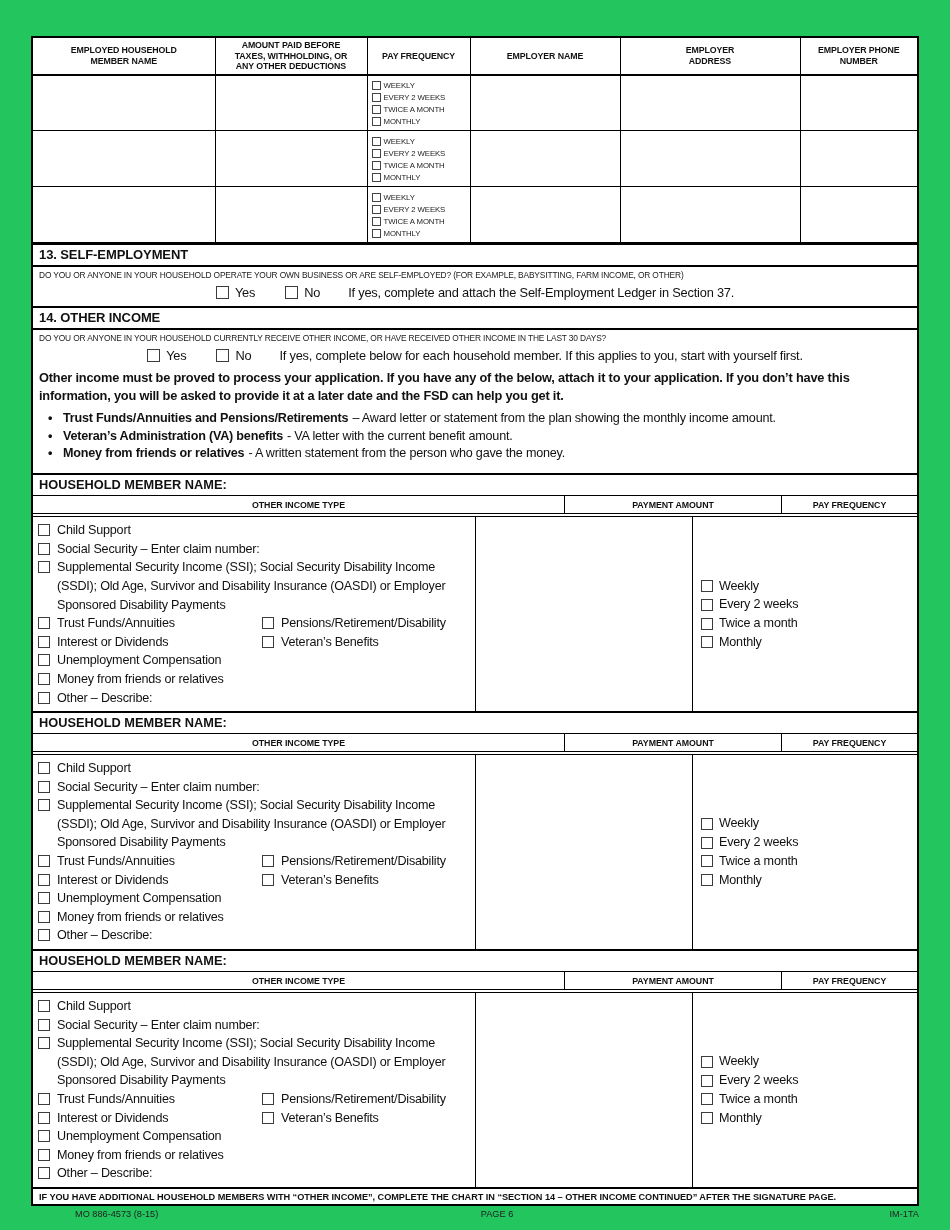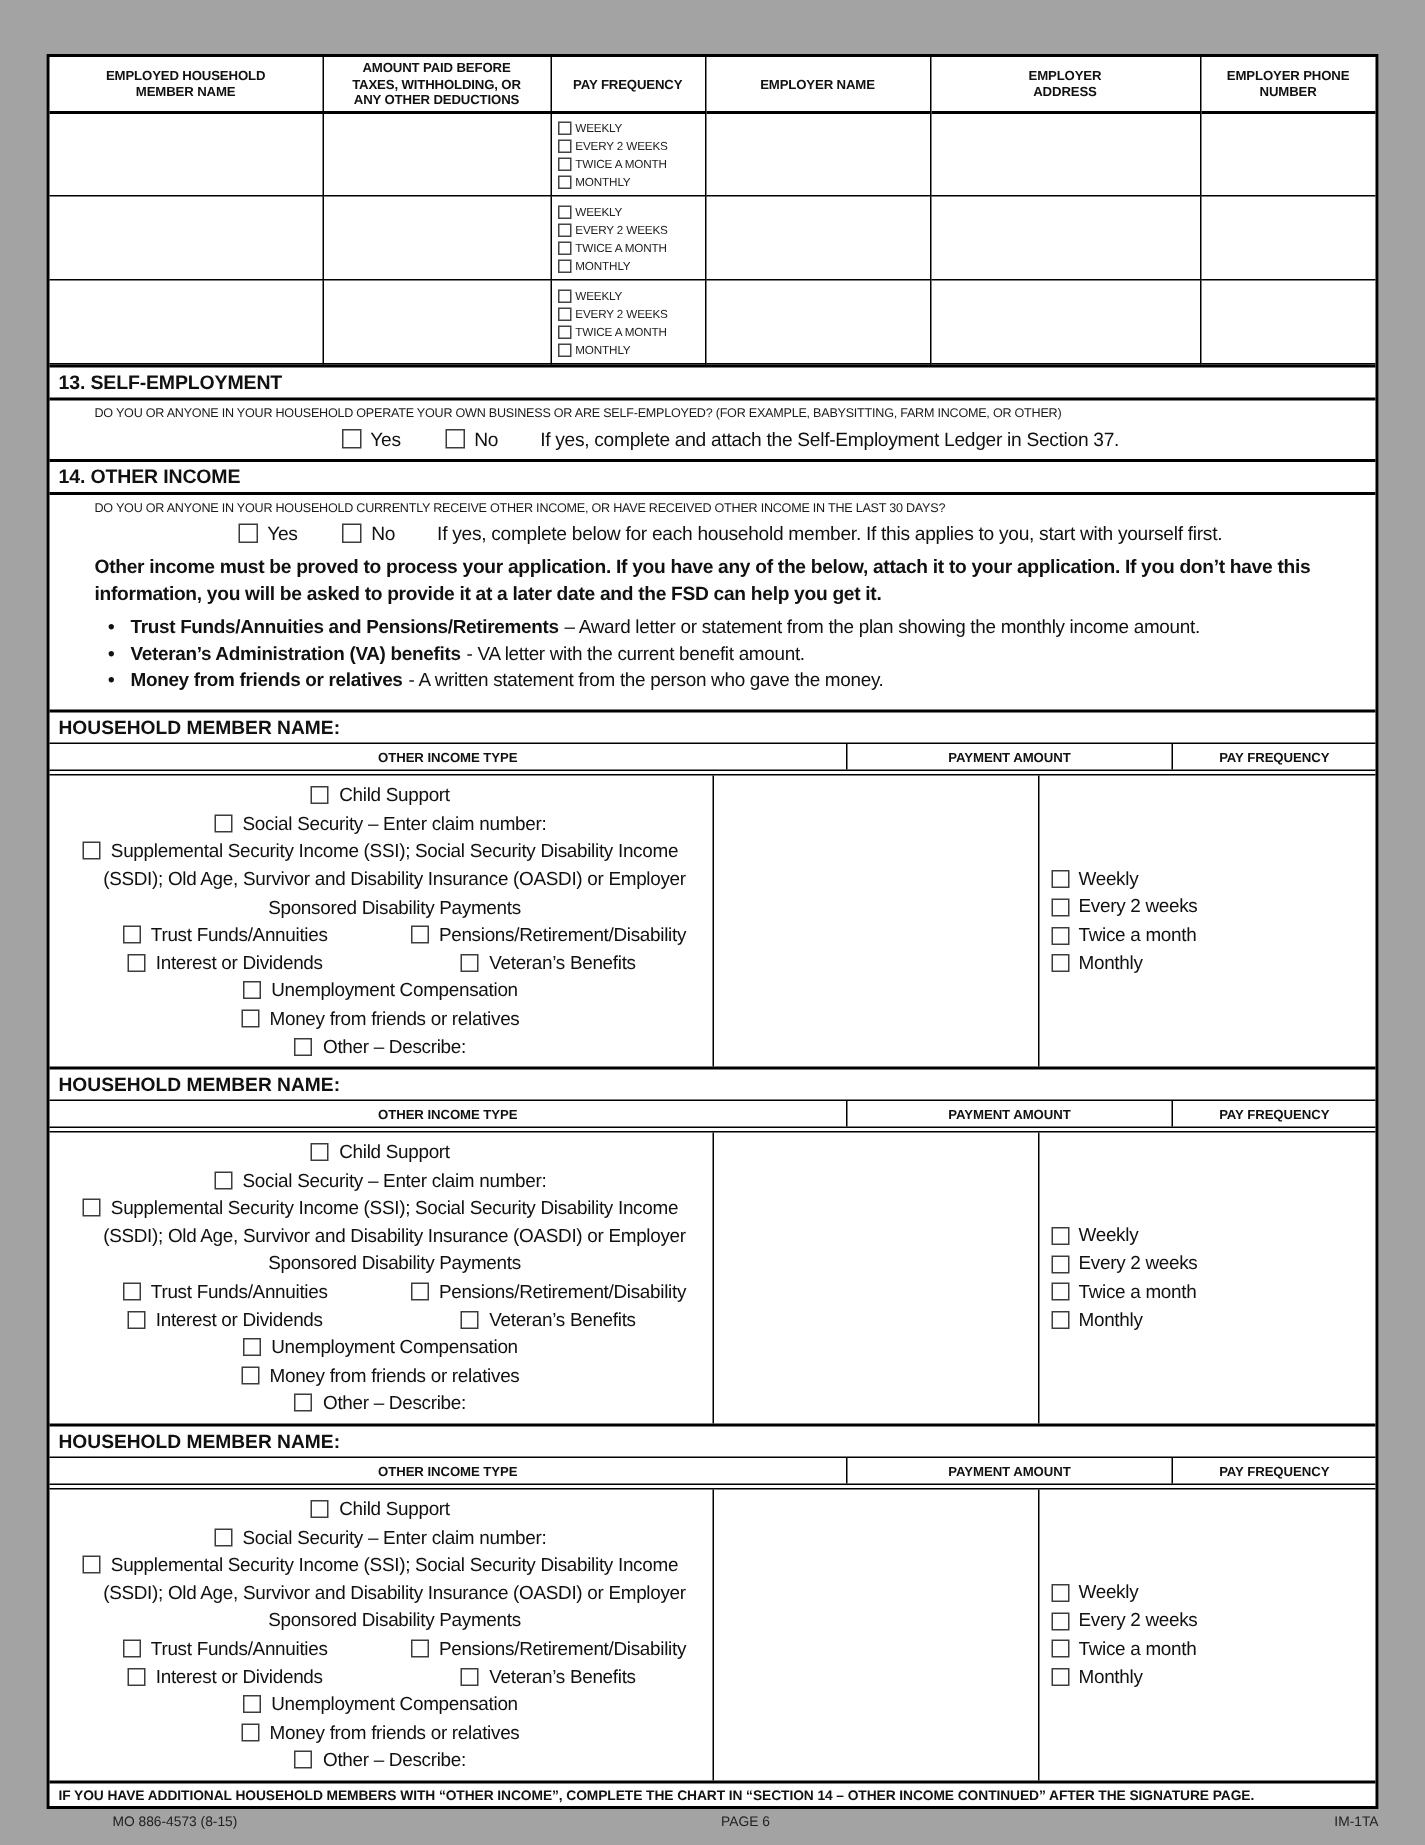--- a/index.html
+++ b/index.html
@@ -2,21 +2,21 @@
 <html><head>
 <meta charset="utf-8">
 <style>
   * { margin:0; padding:0; box-sizing:border-box; }
   html,body { background:#fff; }
   body {
     width:950px; height:1230px;
     font-family:"Liberation Sans","DejaVu Sans",sans-serif;
     color:#111;
   }
-  .page { position:relative; width:950px; height:1230px; overflow:hidden; background:#a3a3a3;
+  .page { position:relative; width:950px; height:1230px; overflow:hidden; background:#22c55e;
           padding:36px 31px 0 31px; }
   .form-box { width:888px; border:2px solid #000; background:#fff; }
 
   
   table.emp { width:100%; border-collapse:collapse; table-layout:fixed; }
   table.emp th, table.emp td { border:1px solid #000; }
   table.emp th { height:36px; font-size:8.8px; line-height:10.6px; font-weight:bold;
                  text-align:center; vertical-align:middle; white-space:pre-line;
                  padding:2px 2px; letter-spacing:-0.1px; }
   table.emp td { height:56px; vertical-align:top; }
@@ -24,21 +24,21 @@
   table.emp th:last-child,  table.emp td:last-child  { border-right:none; }
   table.emp th { border-top:none; border-bottom:2px solid #000; }
   .freq-opts { padding:4px 0 0 4px; }
   .freq-opt { display:flex; align-items:center; height:12px; }
   .cb-sm { width:9px; height:9px; border:1.1px solid #444; background:#fff; flex:none; margin-right:3px; }
   .freq-label { font-size:7.8px; letter-spacing:-0.1px; color:#222; }
 
   
   .sec-bar { border-top:2.5px solid #000; border-bottom:2.5px solid #000;
              font-weight:bold; font-size:13px; padding:2px 6px 3px; letter-spacing:-0.1px; }
-  .q-block { padding:3px 6px 6px;margin-left:24px; }
+  .q-block { padding:3px 6px 6px; }
   .q-caps { font-size:8.4px; line-height:11px; letter-spacing:-0.15px; color:#1a1a1a; }
   .yn-row { display:flex; align-items:center; font-size:12.8px; margin-top:4px; letter-spacing:-0.2px;justify-content:center; }
   .cb { width:13px; height:13px; border:1.3px solid #3c3c3c; background:#fff;
         display:inline-block; flex:none; vertical-align:-2px; }
   .yn-row .cb { margin-right:6px; }
   .yn-no { margin-left:30px; }
   .yn-instr { margin-left:28px; }
   .proof { font-weight:bold; font-size:12.8px; line-height:17.5px; letter-spacing:-0.2px;
            margin:6px 0 4px; }
   .bullets { padding:2px 0 5px; }
@@ -53,21 +53,21 @@
                      font-weight:bold; font-size:12.8px; padding:2px 6px 3px; }
   .member-name-fill { flex:1; align-self:stretch; }
   .member-header { display:flex; border-bottom:4px double #000; }
   .hcol { font-weight:bold; font-size:8.8px; text-align:center; padding:4px 2px 3px;
           letter-spacing:-0.05px; }
   .hcol.c1 { width:532px; border-right:1px solid #000; }
   .hcol.c2 { width:217px; border-right:1px solid #000; }
   .hcol.c3 { flex:1; }
   .member-body { display:flex; min-height:193px; }
   .mcell { }
-  .mcell.c1 { width:443px; border-right:1px solid #000; padding:4px 6px 4px 5px;text-align:center; }
+  .mcell.c1 { width:443px; border-right:1px solid #000; padding:4px 6px 4px 5px; }
   .mcell.c2 { width:217px; border-right:1px solid #000; }
   .mcell.c3 { flex:1; display:flex; flex-direction:column; justify-content:center; padding-left:8px; }
   .inc-item { font-size:12.6px; line-height:18.6px; letter-spacing:-0.2px; }
   .inc-item .cb, .pair .cb { width:12px; height:12px; margin-right:7px; }
   .hang { padding-left:19px; text-indent:-19px; }
   .pair { display:flex; }
   .pair-a { width:224px; }
   .pair-b { flex:1; }
   .freq-item { display:flex; align-items:center; font-size:12.6px; line-height:18.8px;
                letter-spacing:-0.2px; }

